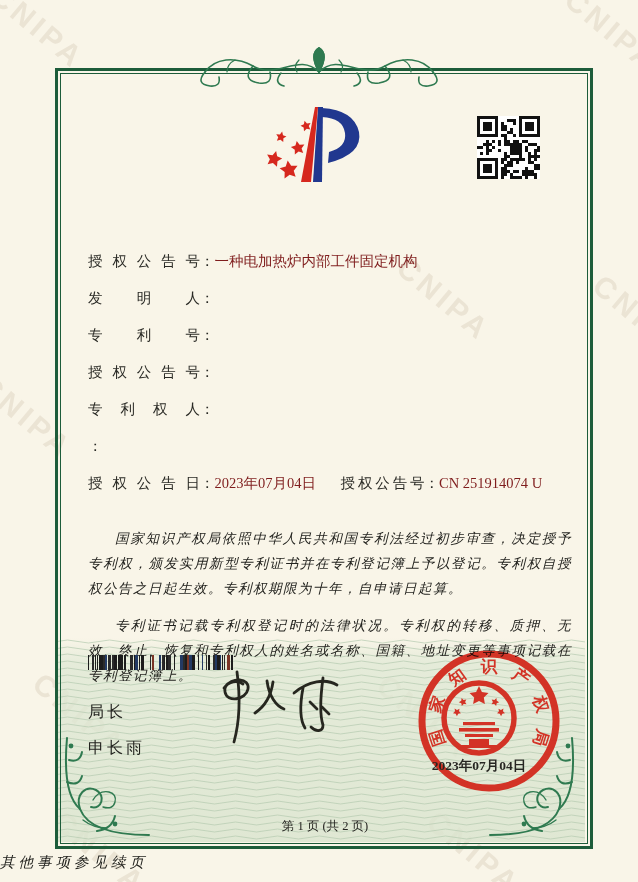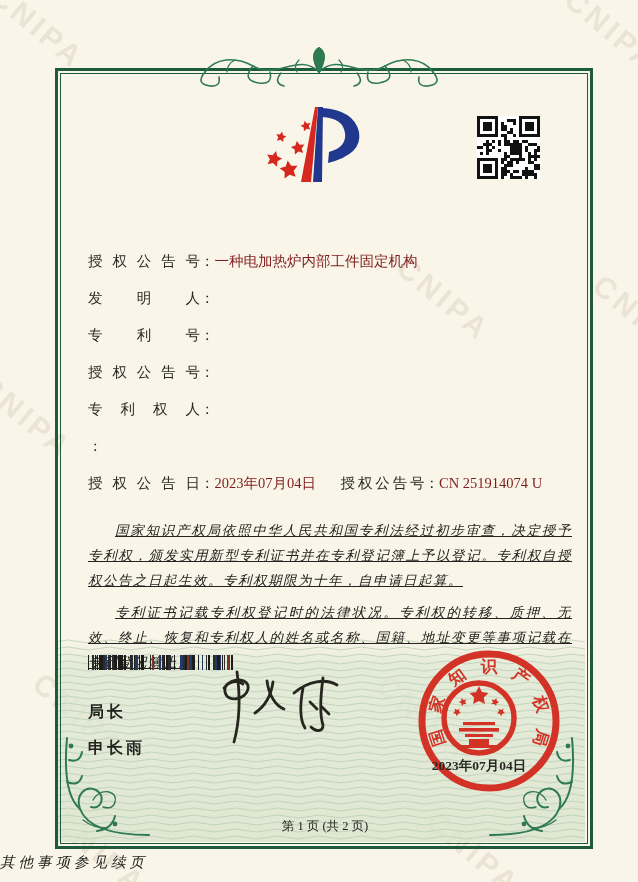--- a/index.html
+++ b/index.html
@@ -39,26 +39,26 @@
   .fields{position:absolute;left:88px;top:252px;width:458px;font-size:14.5px;color:#2a2a25;}
   .frow{display:flex;margin-bottom:19px;line-height:18px;}
   .flabel{display:inline-block;width:112px;text-align:justify;text-align-last:justify;flex:0 0 112px;}
   .fcolon{flex:0 0 14px;text-align:center;}
   .fvalue{flex:1;color:#7f1d1d;}
   .grow .fvalue1{flex:0 0 112px;}
   .grow .flabel2{display:inline-block;width:84px;text-align:justify;text-align-last:justify;flex:0 0 84px;margin-left:14px;}
 
   .paras{position:absolute;left:88px;top:514px;width:484px;font-size:13.5px;font-style:italic;
          line-height:25px;letter-spacing:1.5px;text-align:justify;color:#23231f;}
-  .paras p{margin:4px 0 7px 0;text-indent:2em;text-decoration:underline;}
+  .paras p{margin:12px 0 7px 0;text-indent:2em;}
 
   .barcode{position:absolute;left:88px;top:655px;}
 
   .signblock{position:absolute;left:88px;top:702px;font-family:"Liberation Sans",sans-serif;
-             font-weight:bold;font-size:16px;color:#23231f;letter-spacing:3px;}
+             font-weight:normal;font-size:16px;color:#23231f;letter-spacing:3px;}
   .signblock div{margin-bottom:15px;}
   .signature{position:absolute;left:196px;top:666px;}
 
   .seal{position:absolute;left:413px;top:646px;z-index:6;mix-blend-mode:multiply;opacity:.95;}
 
   .pageno{position:absolute;left:6px;top:818px;width:100%;text-align:center;font-size:12.5px;color:#23231f;z-index:6;}
   .footnote{position:absolute;left:0;top:853px;width:100%;text-align:left;font-size:14.5px;
             font-style:italic;letter-spacing:4px;color:#23231f;}
   .green-stroke{stroke:var(--ornament-green,#2f7a50);fill:none;stroke-linecap:round;}
 </style>

